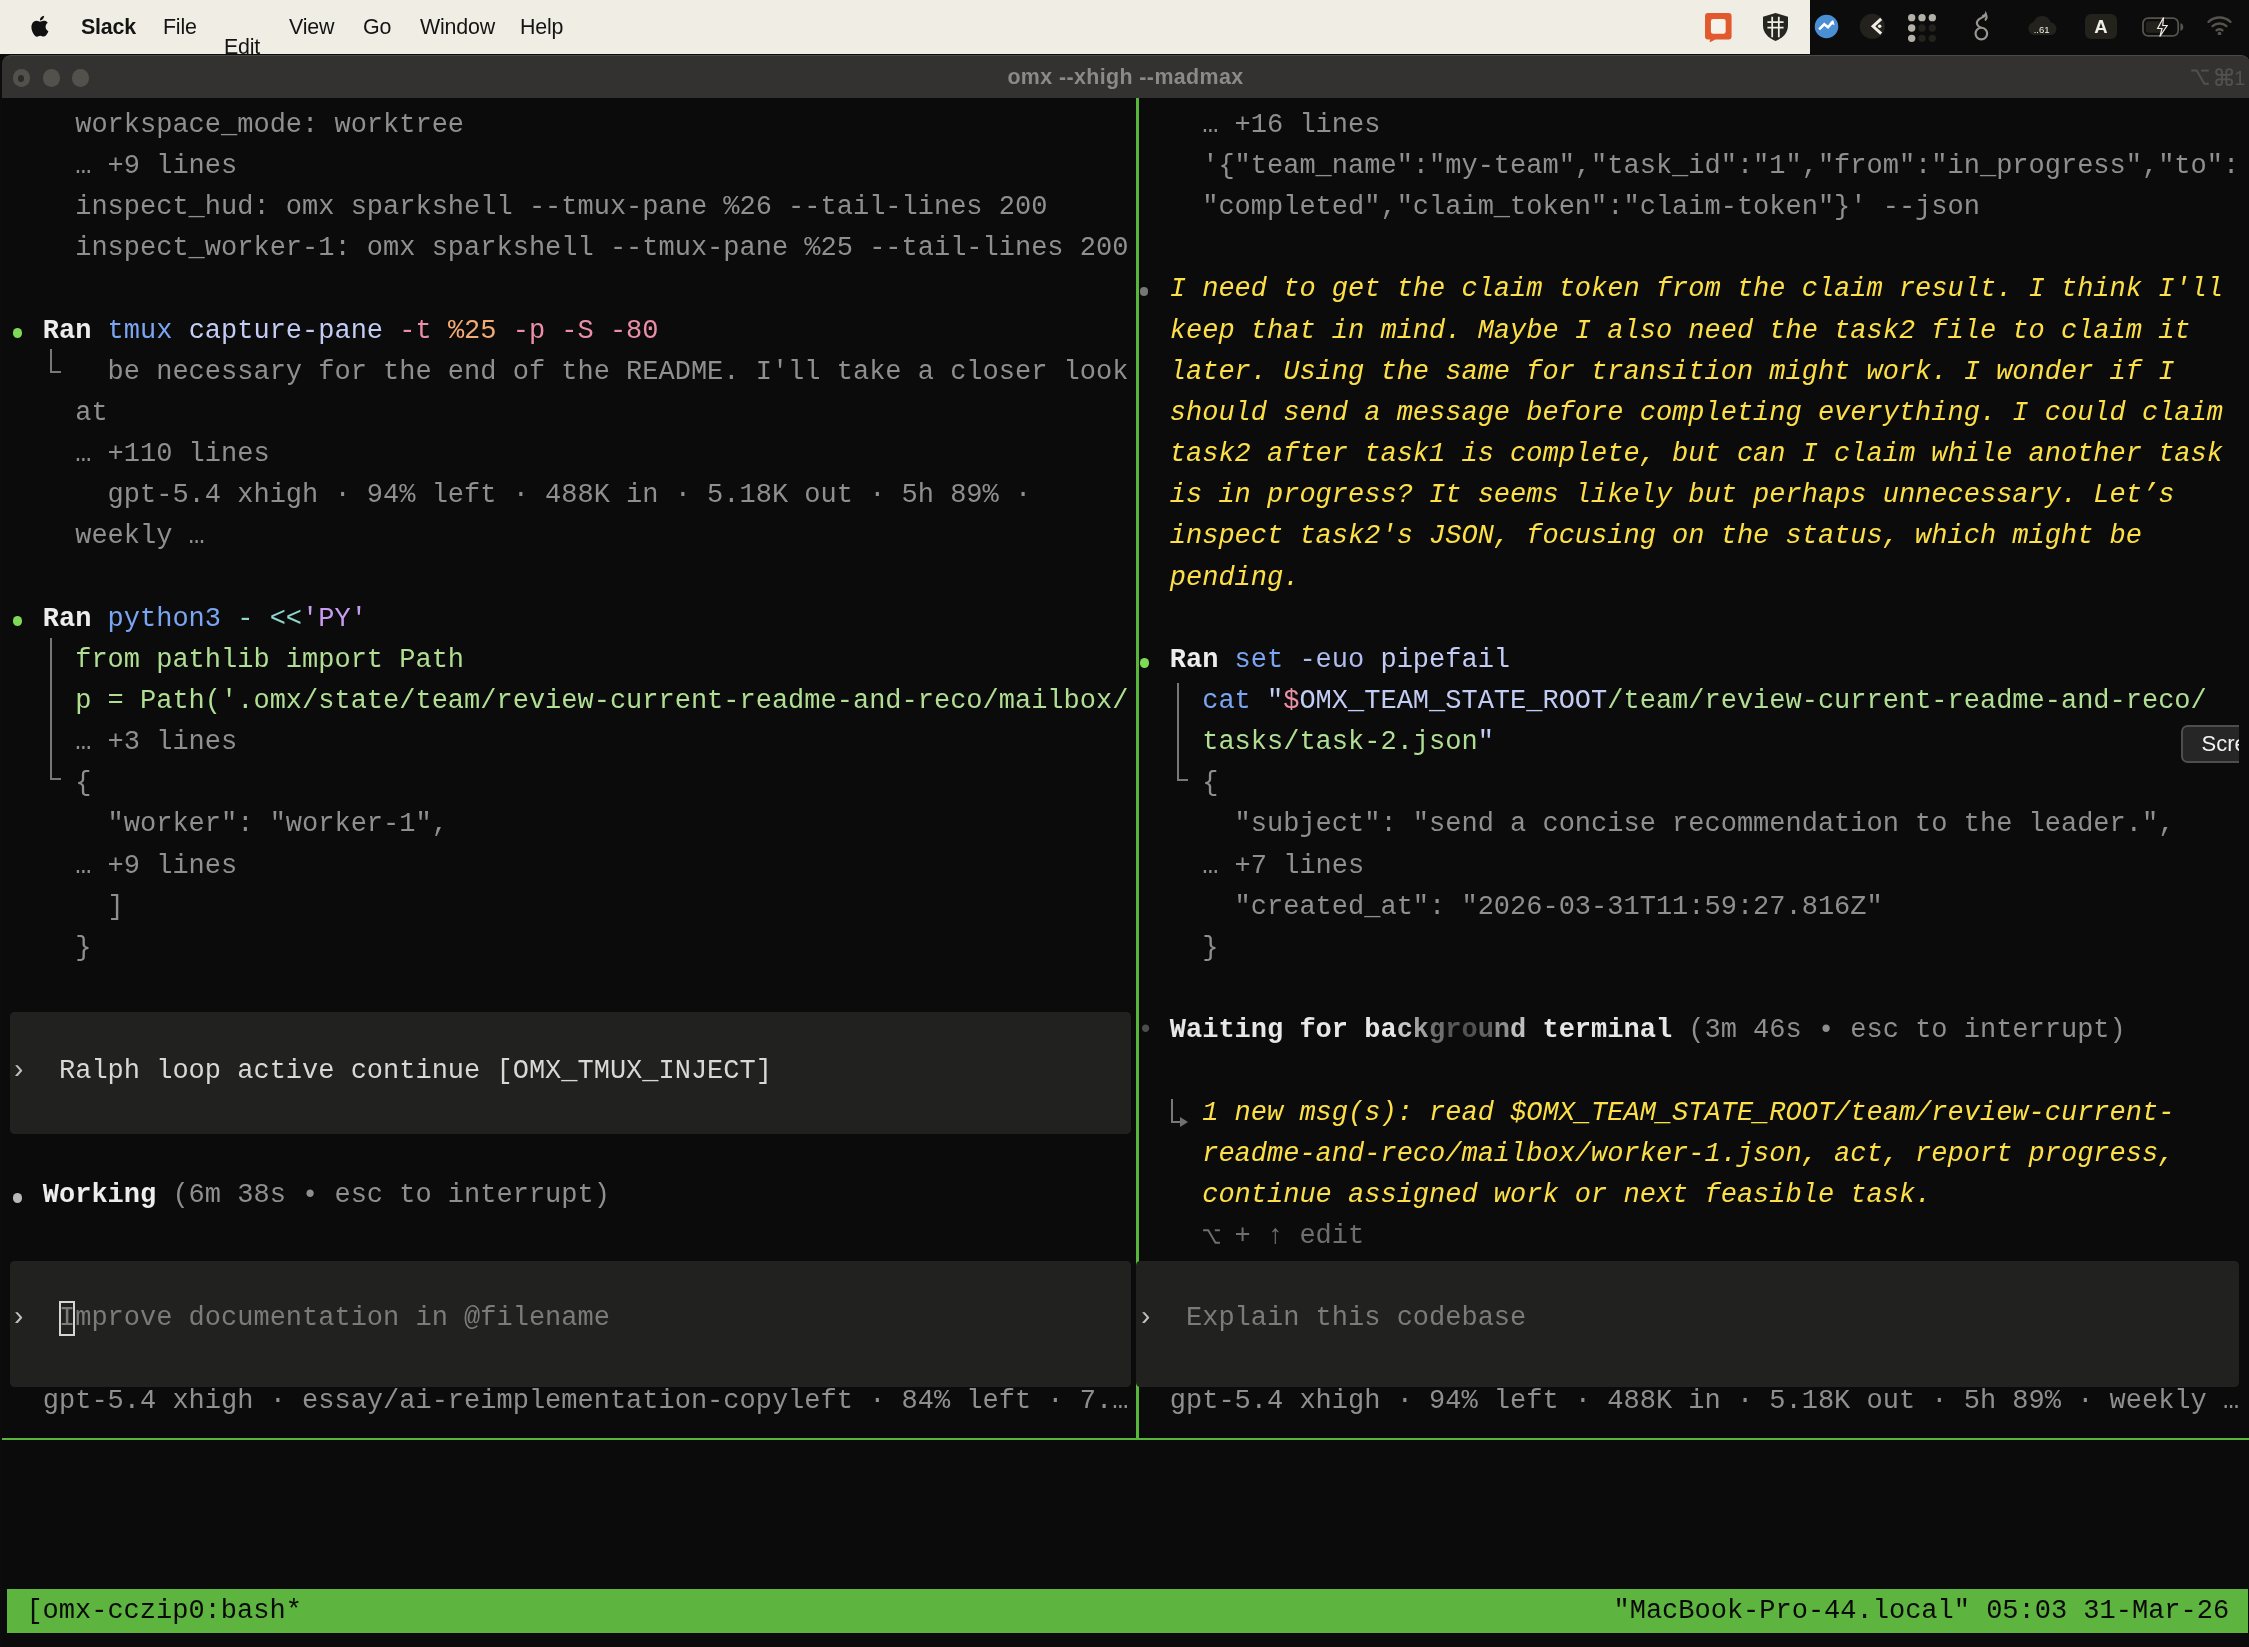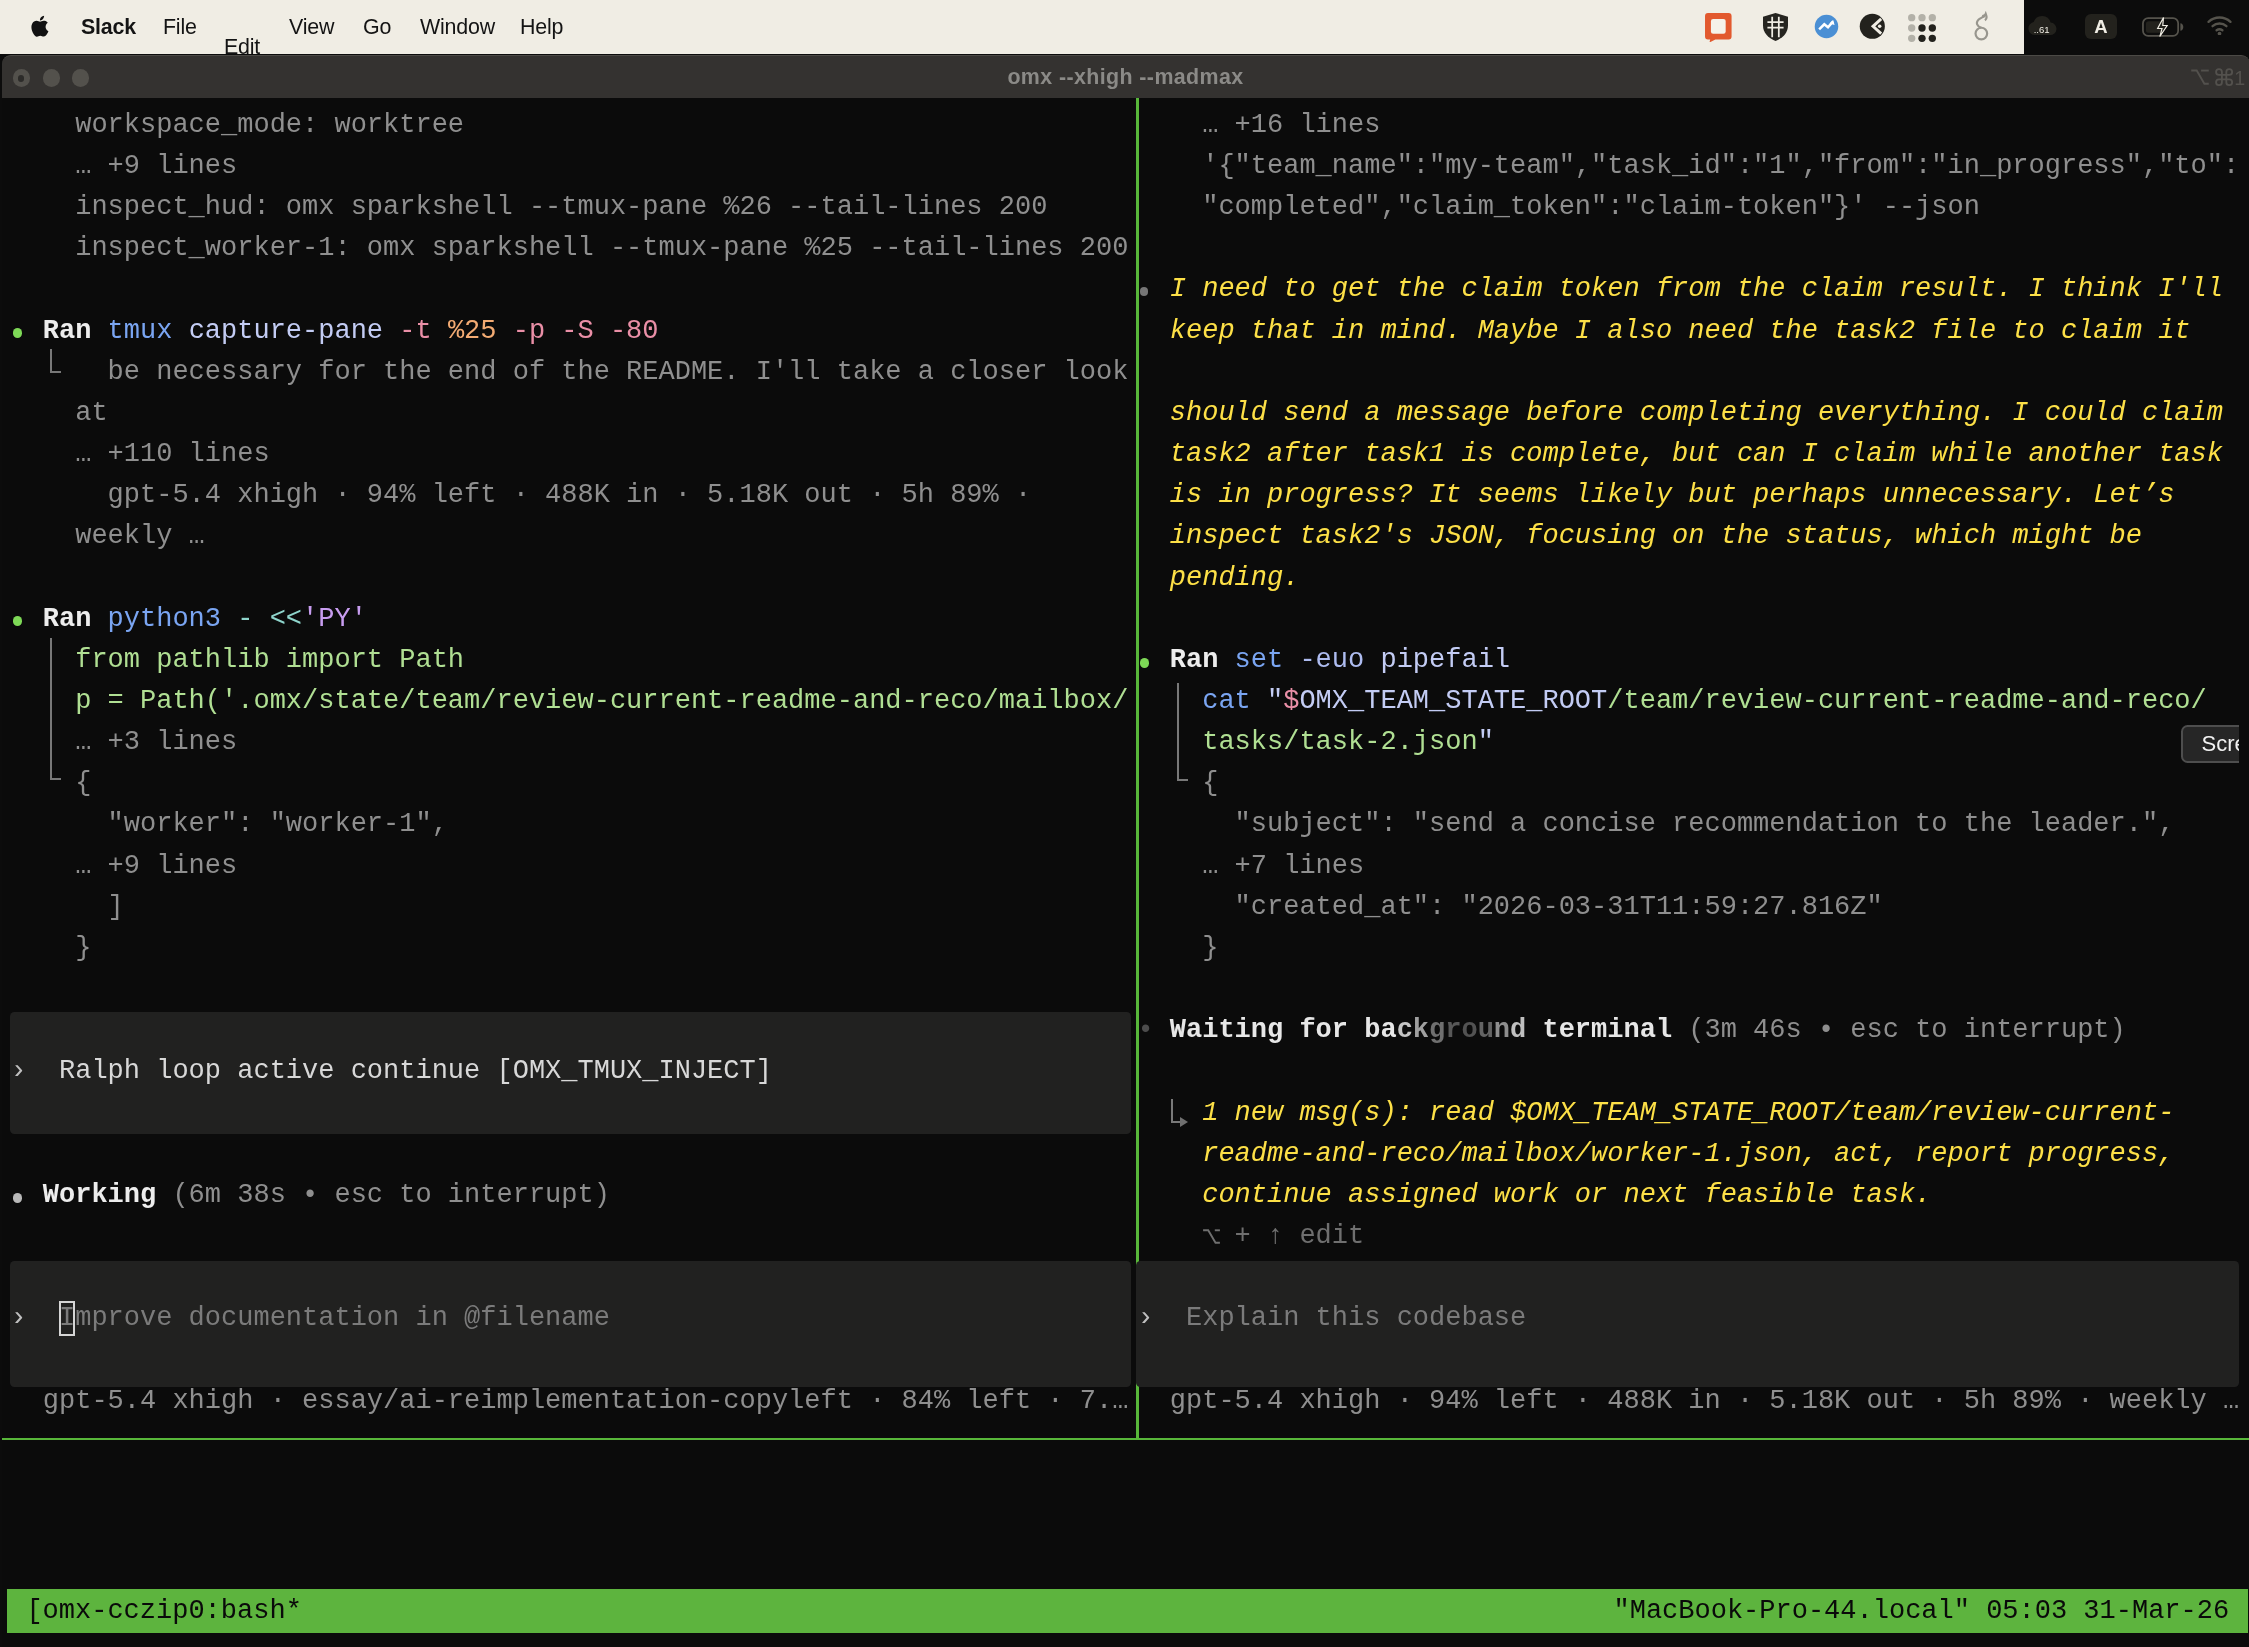--- a/index.html
+++ b/index.html
@@ -1,18 +1,18 @@
 <!DOCTYPE html>
 <html style="font-size:11.8px"><head>
 <meta charset="utf-8">
 <style>
 * { margin:0; padding:0; box-sizing:border-box; }
 html,body { width:2250px; height:1648px; background:#0c0c0c; overflow:hidden; }
 body { position:relative; font-family:"Liberation Sans", sans-serif; }
-#menubar { position:absolute; left:0; top:0; width:2024px; height:54px; background:#f0ede4; }
+#menubar { position:absolute; left:0; top:0; width:1810px; height:54px; background:#f0ede4; }
 .mi { position:absolute; top:0; height:54px; line-height:54px; font-size:21.4px; letter-spacing:-0.2px; color:#141414; }
 #window { position:absolute; left:1.5px; top:55px; width:2248px; height:1593px; background:#0b0b0b; border-radius:8.9px 8.9px 0 0; }
 #titlebar { position:absolute; left:0; top:0; width:100%; height:43px; background:#343230; border-radius:8.9px 8.9px 0 0; border-top:0.7px solid #4c4a46; }
 .tlc { position:absolute; top:13.3px; width:17.7px; height:17.7px; border-radius:50%; background:#53514c; }
 #wtitle { position:absolute; top:0; left:0; width:100%; text-align:center; line-height:43px; font-size:21.4px; font-weight:bold; color:#8b8a87; letter-spacing:0.4px; }
 #term { position:absolute; left:0; top:43px; width:2248px; height:1550px; font-family:"Liberation Mono", monospace; font-size:27px; }
 .r { position:absolute; white-space:pre; line-height:41px; height:41px; }
 #lpane { position:absolute; left:0; top:0; width:1134px; height:1340px; overflow:hidden; }
 #rpane { position:absolute; left:1127px; top:0; width:1110px; height:1535px; overflow:hidden; }
 #vdiv { position:absolute; left:1134px; top:0; width:3px; height:1340px; background:#58b73a; }
@@ -163,20 +163,21 @@
 <div class="gut gutc" style="left:48px;top:540px;width:11.8px;height:142px;"></div>
     </div>
     <div id="vdiv"></div>
     <div id="rpane">
 <div class="r" style="top:6.6px;left:8.9px;">    <span class="g">… +16 lines</span></div>
 <div class="r" style="top:48px;left:8.9px;">    <span class="g">'{"team_name":"my-team","task_id":"1","from":"in_progress","to":</span></div>
 <div class="r" style="top:89px;left:8.9px;">    <span class="g">"completed","claim_token":"claim-token"}' --json</span></div>
 <div style="position:absolute;left:11px;top:189px;width:8.9px;height:8.9px;border-radius:50%;background:#767676;"></div>
 <div class="r" style="top:171px;left:8.9px;">  <span class="it">I need to get the claim token from the claim result. I think I'll</span></div>
 <div class="r" style="top:213px;left:8.9px;">  <span class="it">keep that in mind. Maybe I also need the task2 file to claim it</span></div>
+<div class="r" style="top:254px;left:8.9px;">  <span class="it">later. Using the same for transition might work. I wonder if I</span></div>
 <div class="r" style="top:295px;left:8.9px;">  <span class="it">should send a message before completing everything. I could claim</span></div>
 <div class="r" style="top:336px;left:8.9px;">  <span class="it">task2 after task1 is complete, but can I claim while another task</span></div>
 <div class="r" style="top:377px;left:8.9px;">  <span class="it">is in progress? It seems likely but perhaps unnecessary. Let’s</span></div>
 <div class="r" style="top:418px;left:8.9px;">  <span class="it">inspect task2's JSON, focusing on the status, which might be</span></div>
 <div class="r" style="top:460px;left:8.9px;">  <span class="it">pending.</span></div>
 <div style="position:absolute;left:11px;top:560px;width:9.6px;height:9.6px;border-radius:50%;background:#7ed957;"></div>
 <div class="r" style="top:542px;left:8.9px;">  <span class="w">Ran</span> <span class="bl">set</span> <span class="pw">-euo</span> <span class="lv">pipefail</span></div>
 <div class="r" style="top:583px;left:8.9px;">    <span class="bl">cat</span> <span class="lv">"</span><span class="pk">$</span><span class="lv">OMX_TEAM_STATE_ROOT</span><span class="cg">/team/review-current-readme-and-reco/</span></div>
 <div class="r" style="top:624px;left:8.9px;">    <span class="cg">tasks/task-2.json</span><span class="lv">"</span></div>
 <div class="r" style="top:665px;left:8.9px;">    <span class="g">{</span></div>

